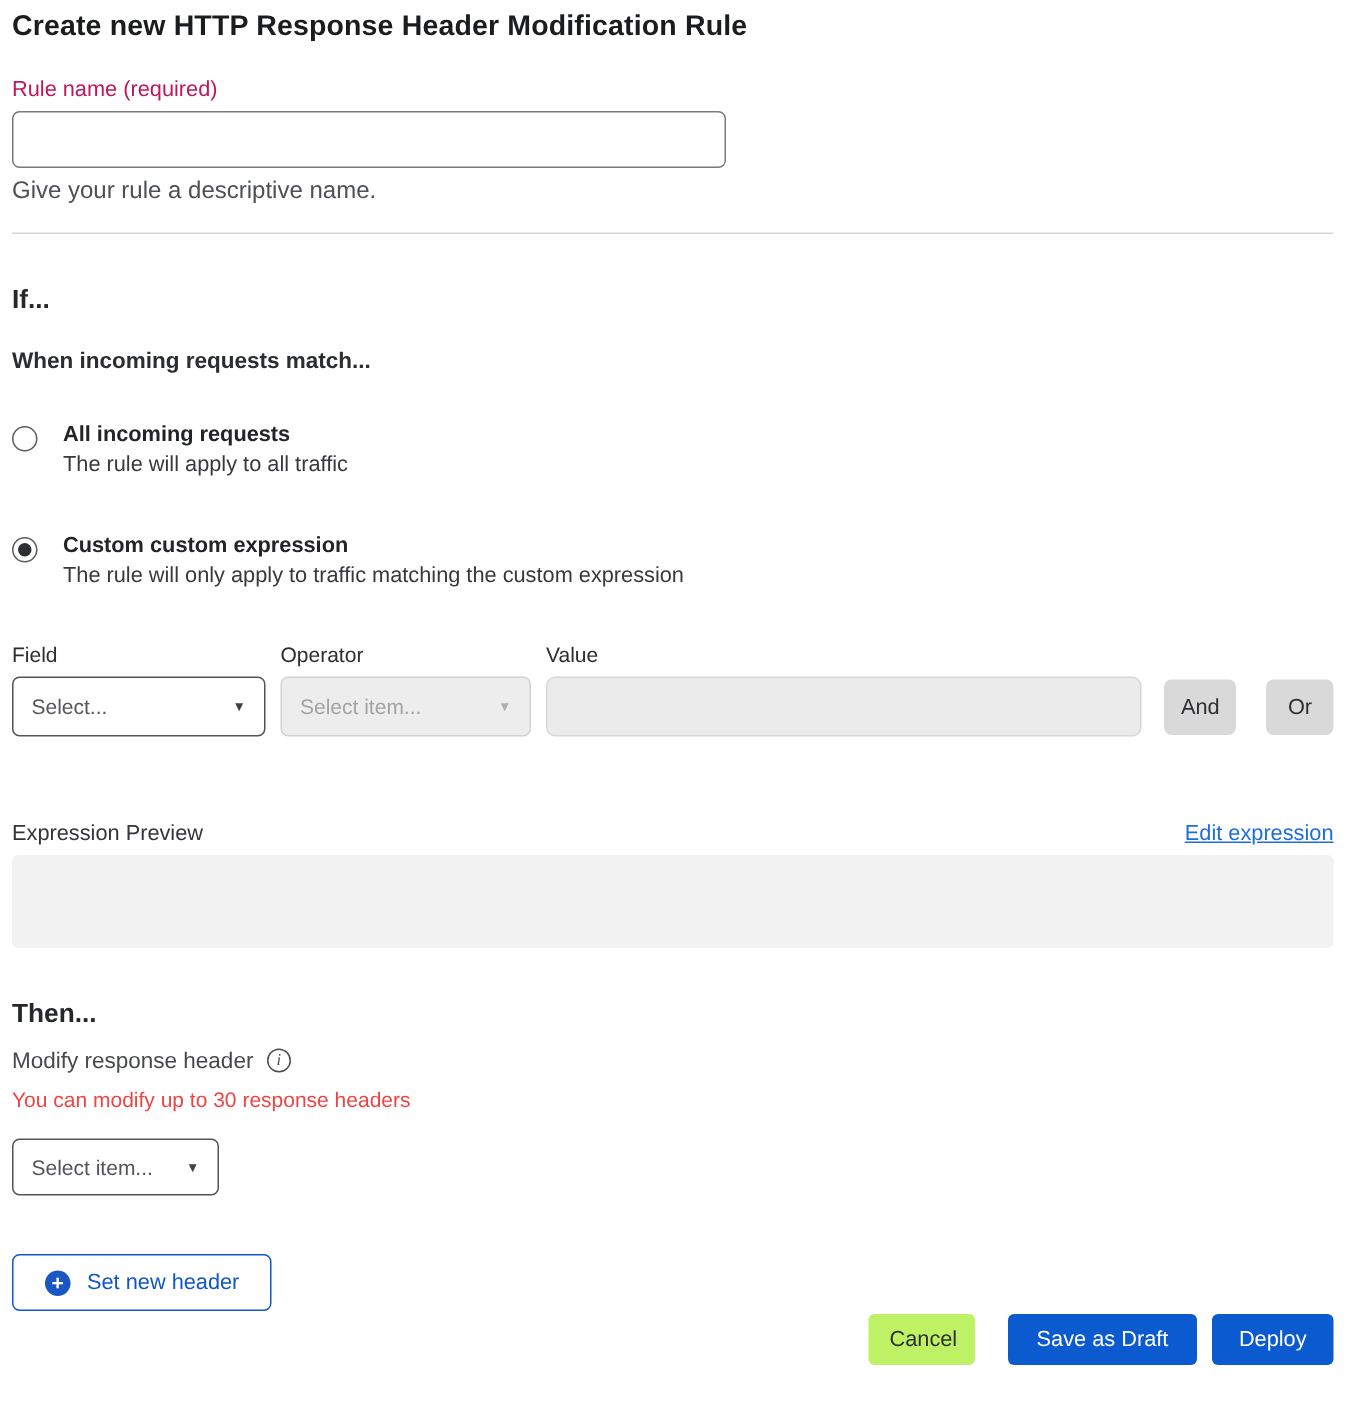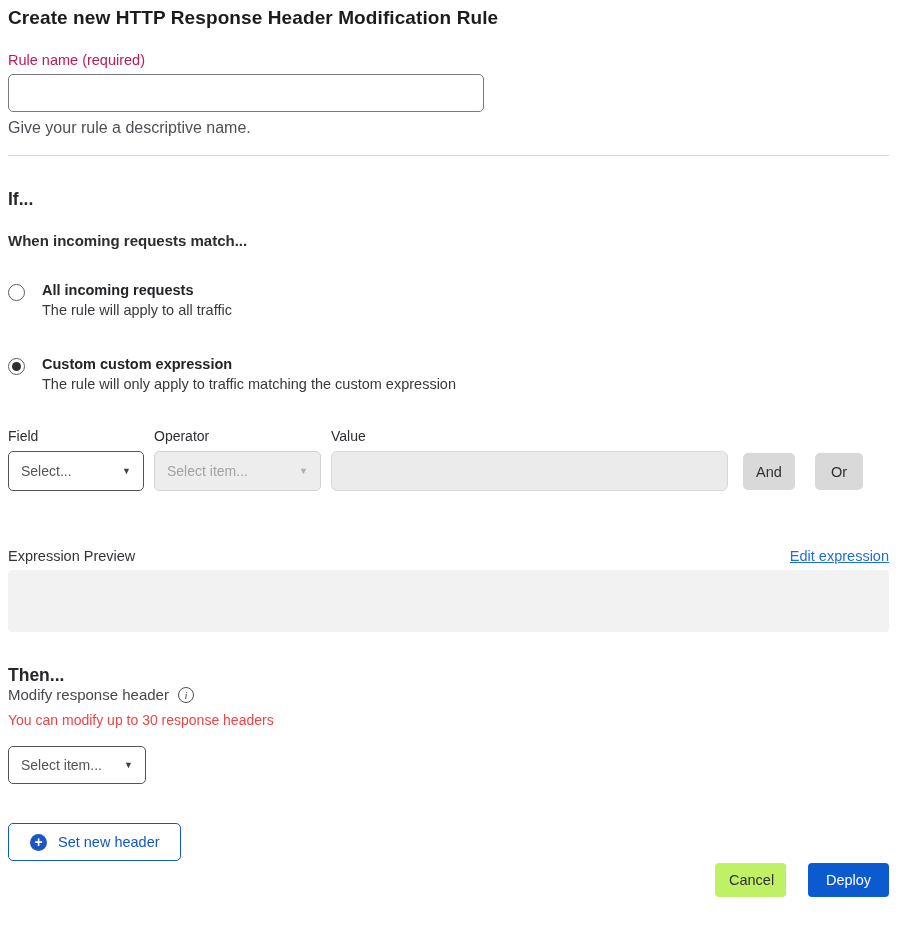--- a/index.html
+++ b/index.html
@@ -102,21 +102,21 @@
     color: #54565a;
   }
   .select-disabled {
     background: #ededed;
     border: 1px solid #d2d2d2;
     color: #a3a3a3;
     cursor: default;
   }
   .chevron { font-size: 9px; color: #3f4146; margin-left: 10px; }
   .select-disabled .chevron { color: #aeaeae; }
-  .field-select { width: 136px; margin-right: 10px; }
+  .field-select { width: 169px; margin-right: 10px; }
   .operator-select { width: 167px; margin-right: 10px; }
   .value-input {
     width: 397px;
     height: 40px;
     background: #ebebeb;
     border: 1px solid #d7d7d7;
     border-radius: 6px;
     margin-right: 15px;
   }
   .andor-btn {
@@ -147,21 +147,21 @@
     cursor: pointer;
   }
   .preview-box {
     margin-top: 6px;
     width: 100%;
     height: 62px;
     background: #f2f2f2;
     border-radius: 4px;
   }
 
-  .action-label-row { display: flex; align-items: flex-end; }
+  .action-label-row { margin-top: 13px; display: flex; align-items: flex-start; }
   .action-label { font-size: 15px; color: #46484c; }
   .info-icon {
     margin-left: 9px;
     width: 16px; height: 16px;
     border: 1.3px solid #4c4e52;
     border-radius: 50%;
     color: #4c4e52;
     font-size: 11px;
     font-style: italic;
     font-family: "Liberation Serif", serif;
@@ -295,17 +295,18 @@
   <span class="chevron">▼</span>
 </div>
 
 <button class="set-header-btn">
   <span class="plus-icon">+</span>
   <span>Set new header</span>
 </button>
 
 <div class="footer-row">
   <button class="footer-btn cancel-btn">Cancel</button>
+  <button class="footer-btn save-draft-btn">Save as Draft</button>
   <button class="footer-btn deploy-btn">Deploy</button>
 </div>
 
 
 
 
 </body></html>

